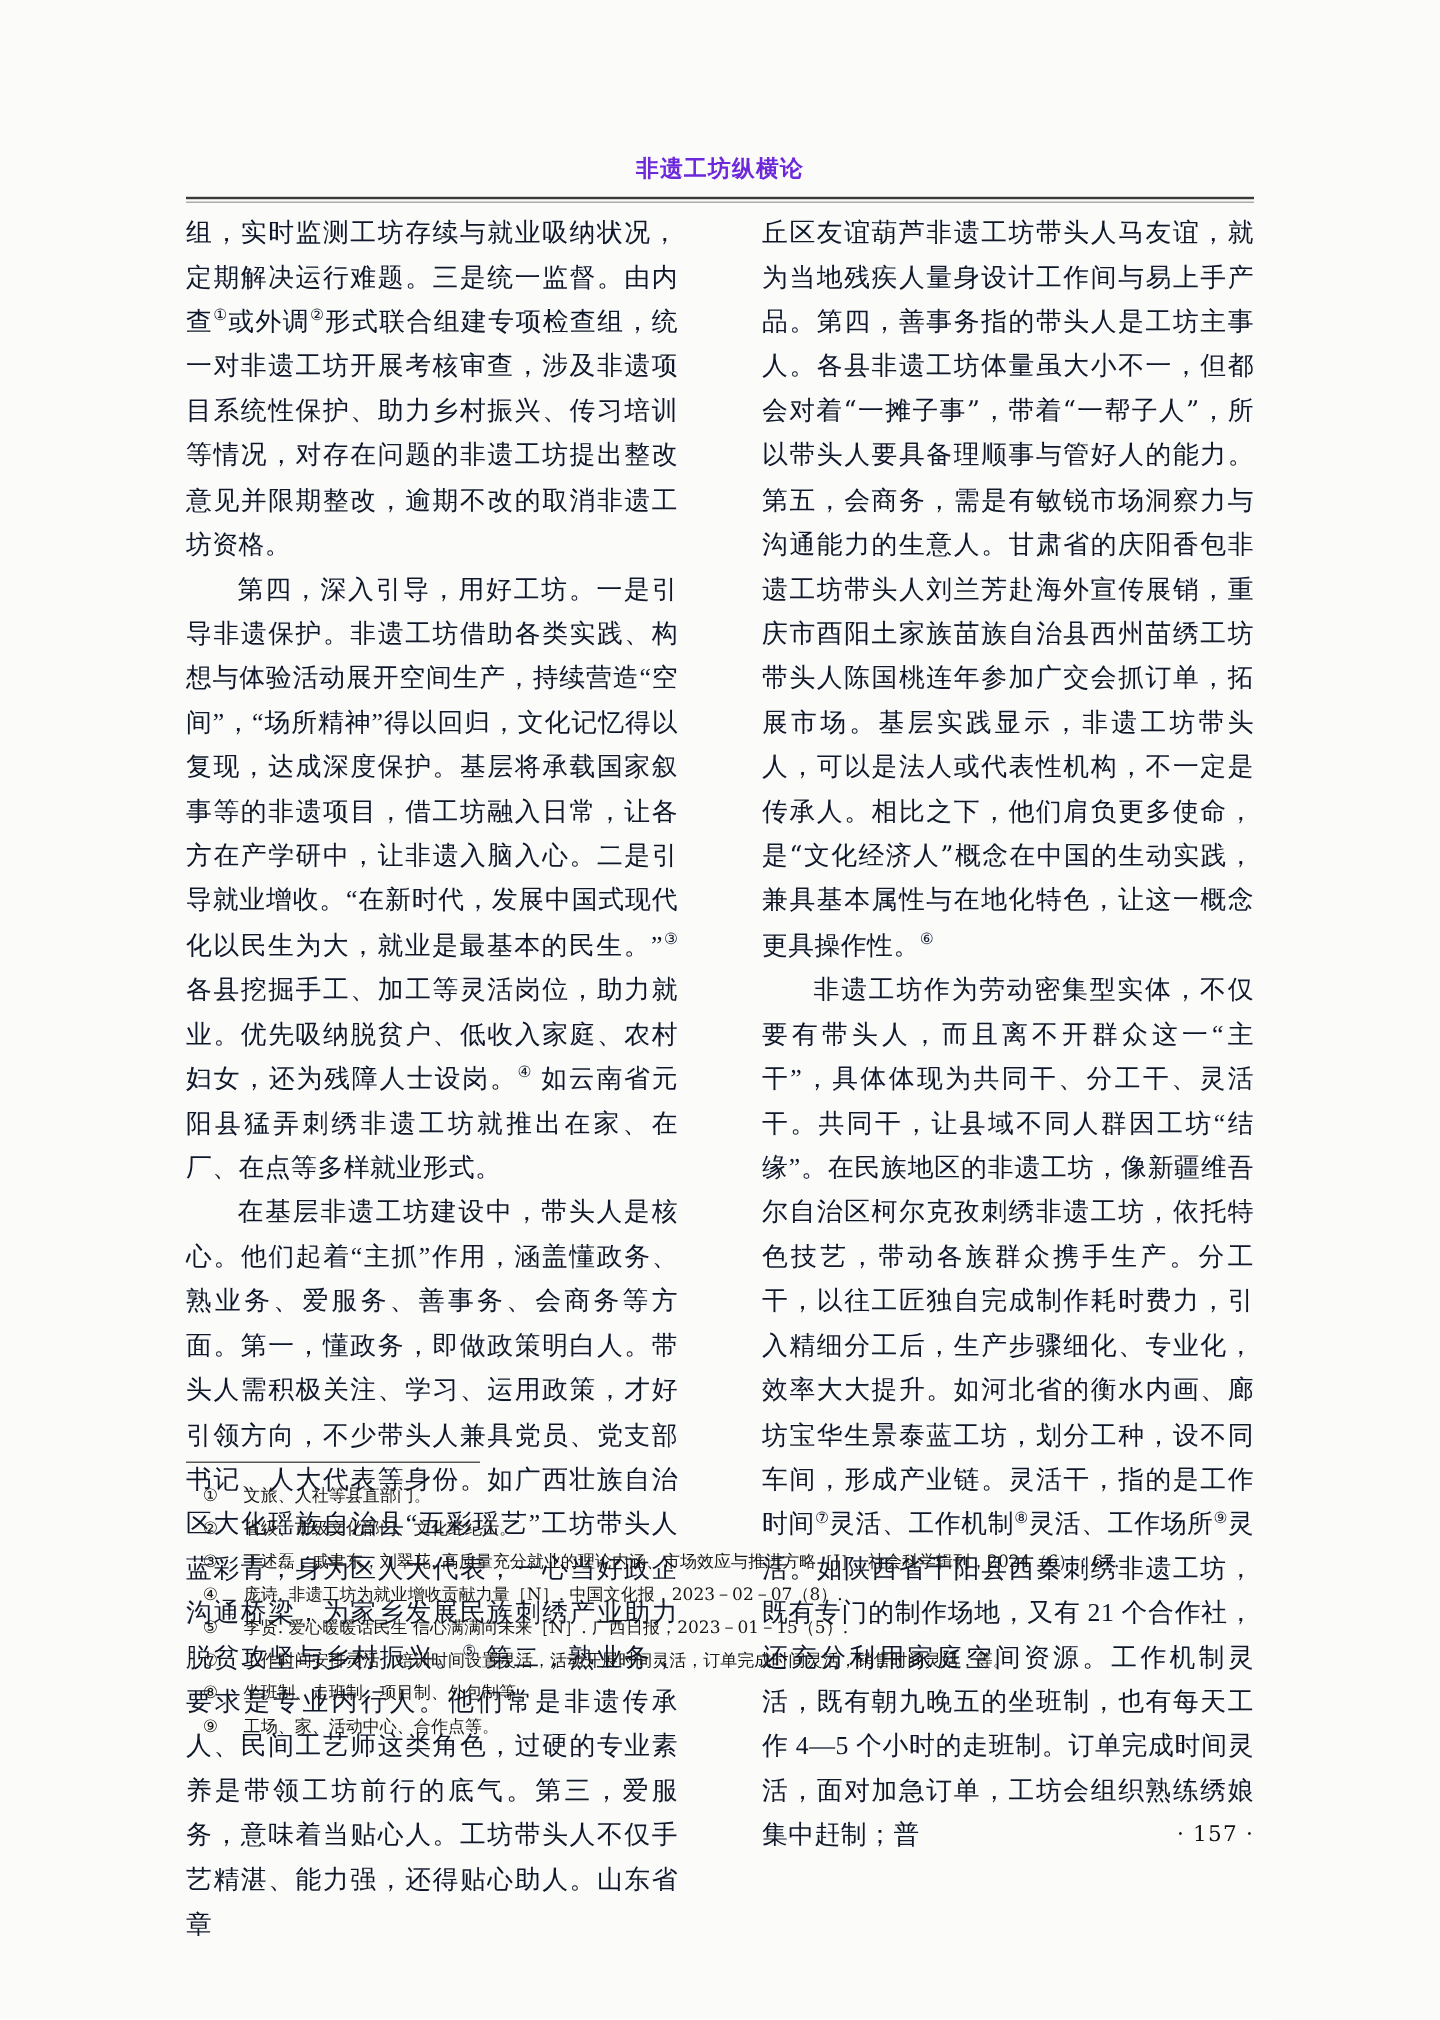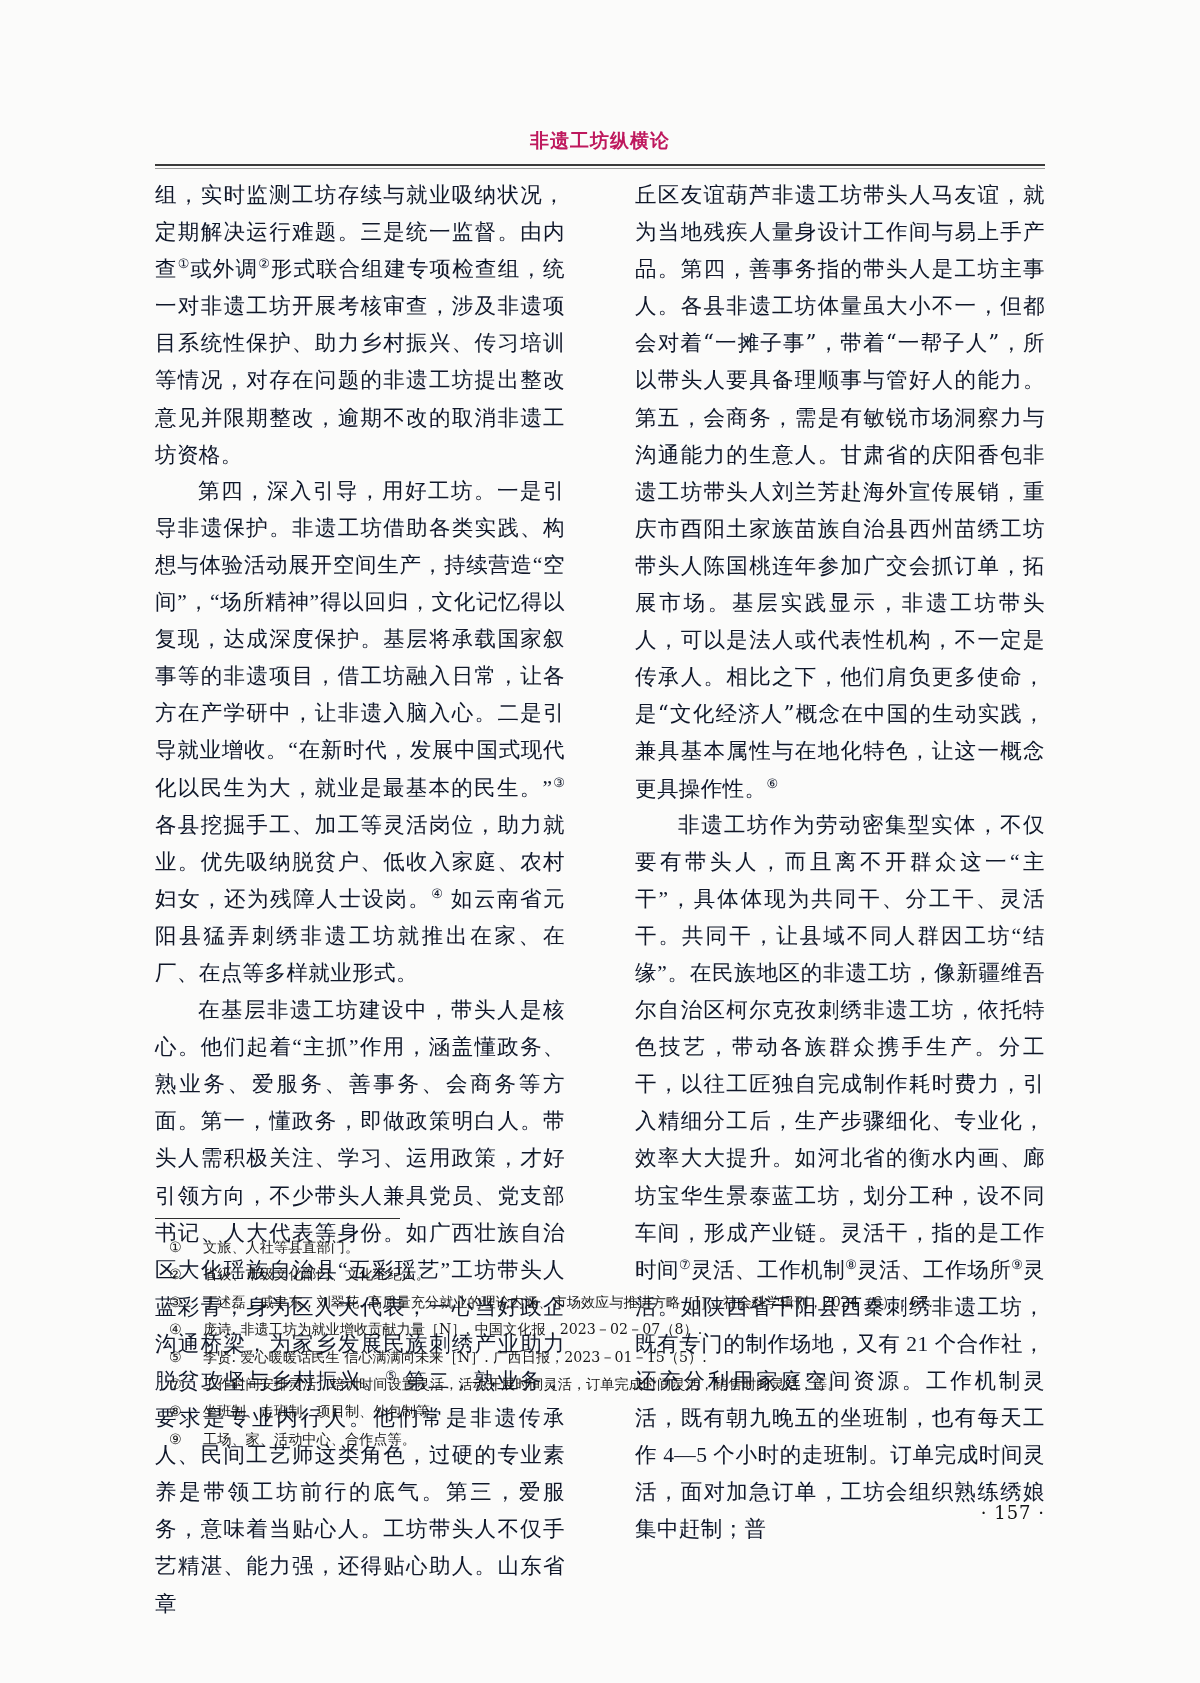--- a/index.html
+++ b/index.html
@@ -24,21 +24,21 @@
     position: absolute;
     left: 155px;
     top: 128px;
     width: 890px;
   }
   #running-head {
     text-align: center;
     font-size: 19px;
     font-weight: bold;
     letter-spacing: 1px;
-    color: #be185d;
+    color: #6d28d9;
     font-family: "DejaVu Serif", "Liberation Serif", serif;
   }
   #head-rule {
     margin-top: 10px;
     border-top: 2.5px solid #3a3a3a;
     border-bottom: 1px solid #9a9a9a;
     height: 2px;
   }
   
   #columns {
@@ -100,21 +100,21 @@
     display: inline-block;
     width: 34px;
     margin-left: -48px;
     padding-left: 14px;
     box-sizing: content-box;
   }
   
   #folio {
     position: absolute;
     right: 155px;
-    bottom: 160px;
+    bottom: 144px;
     font-size: 18px;
     letter-spacing: 1px;
     color: #111;
     font-family: "DejaVu Serif", "Liberation Serif", serif;
   }
 </style>
 </head>
 <body>
 
 <div id="page">

